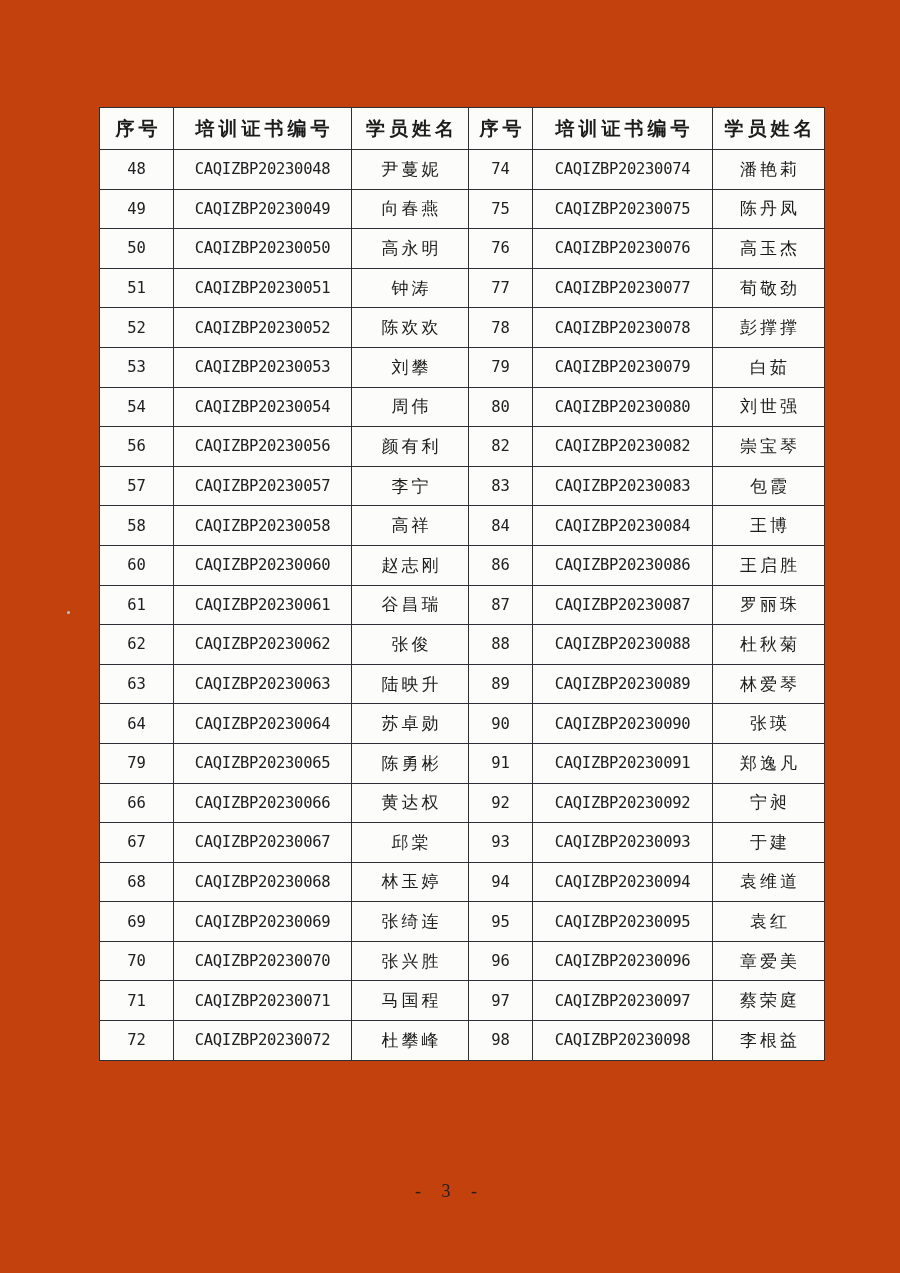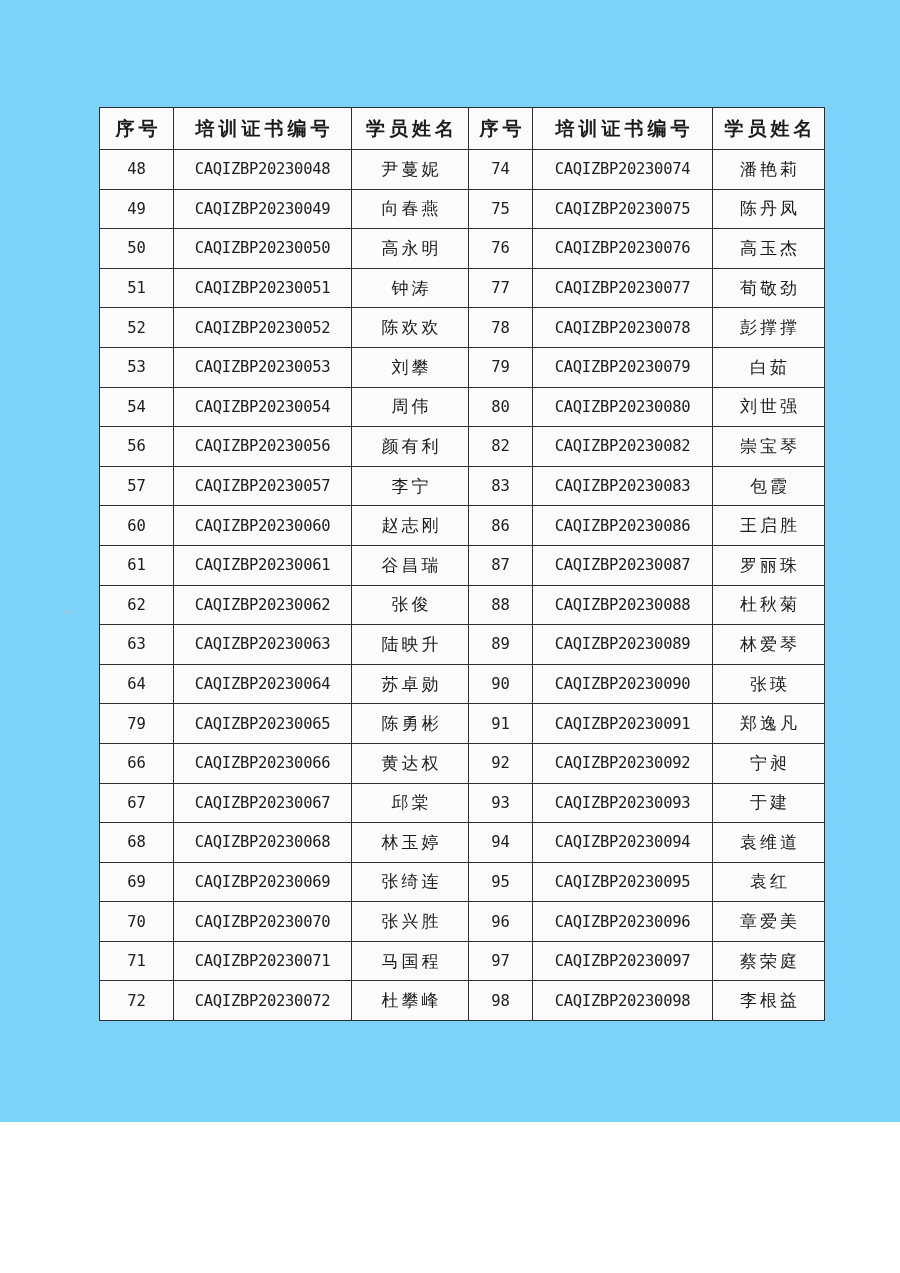--- a/index.html
+++ b/index.html
@@ -3,22 +3,22 @@
 <meta charset="utf-8">
 <style>
   html, body {
     margin: 0;
     padding: 0;
     background: #ffffff;
   }
   .page {
     position: relative;
     width: 900px;
-    height: 1122px;
-    background: #7dd3fc;
+    height: 1273px;
+    background: #c2410c;
     overflow: hidden;
     font-family: "Liberation Serif", serif;
     color: #1c1c1c;
   }
   table.doc-table {
     position: absolute;
     left: 99px;
     top: 107px;
     width: 725px;
     border-collapse: collapse;
@@ -171,20 +171,28 @@
         </tr>
         <tr>
           <td class="serial">57</td>
           <td class="cert">CAQIZBP20230057</td>
           <td class="cname">李宁</td>
           <td class="serial">83</td>
           <td class="cert">CAQIZBP20230083</td>
           <td class="cname">包霞</td>
         </tr>
         <tr>
+          <td class="serial">58</td>
+          <td class="cert">CAQIZBP20230058</td>
+          <td class="cname">高祥</td>
+          <td class="serial">84</td>
+          <td class="cert">CAQIZBP20230084</td>
+          <td class="cname">王博</td>
+        </tr>
+        <tr>
           <td class="serial">60</td>
           <td class="cert">CAQIZBP20230060</td>
           <td class="cname">赵志刚</td>
           <td class="serial">86</td>
           <td class="cert">CAQIZBP20230086</td>
           <td class="cname">王启胜</td>
         </tr>
         <tr>
           <td class="serial">61</td>
           <td class="cert">CAQIZBP20230061</td>

